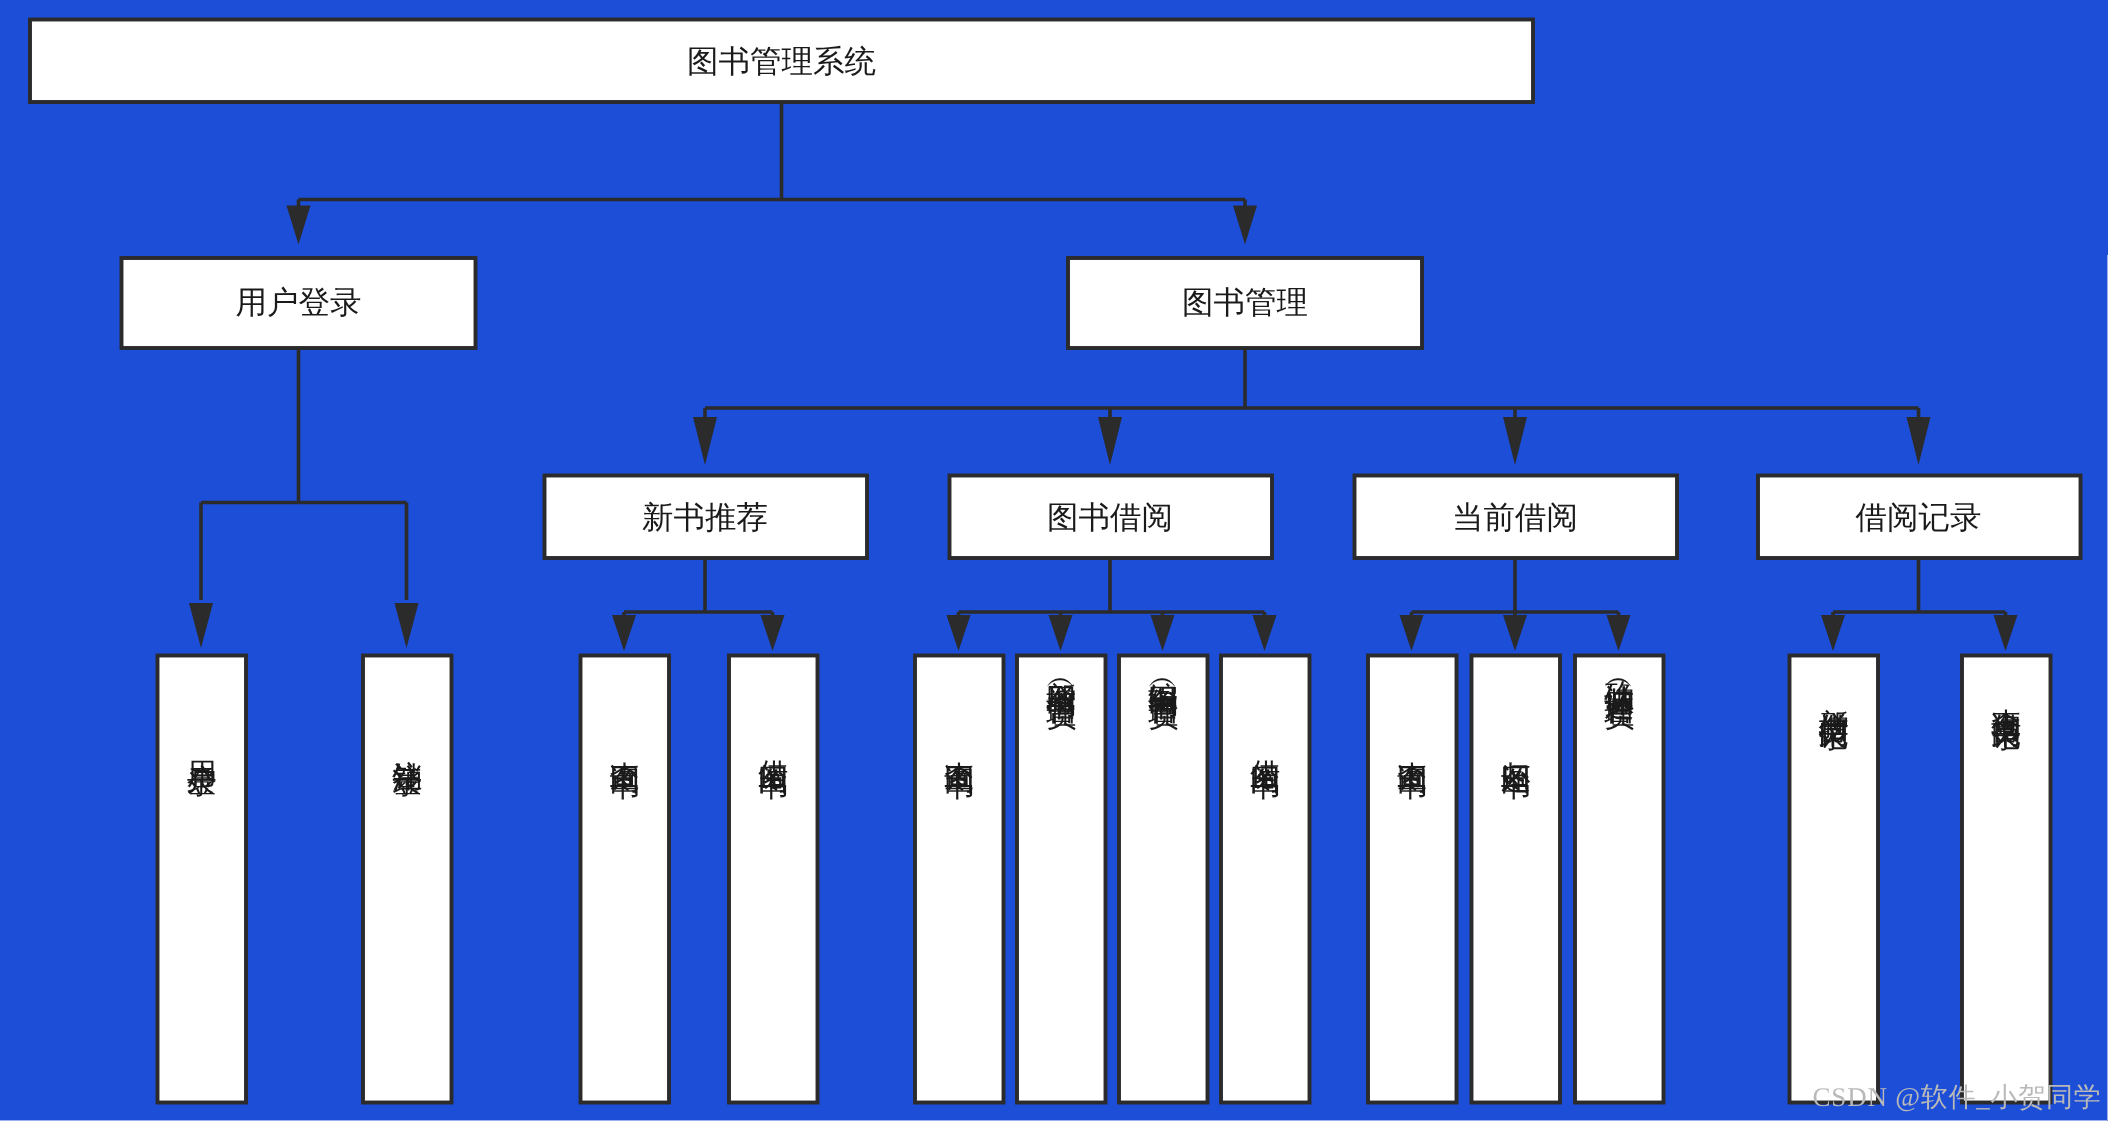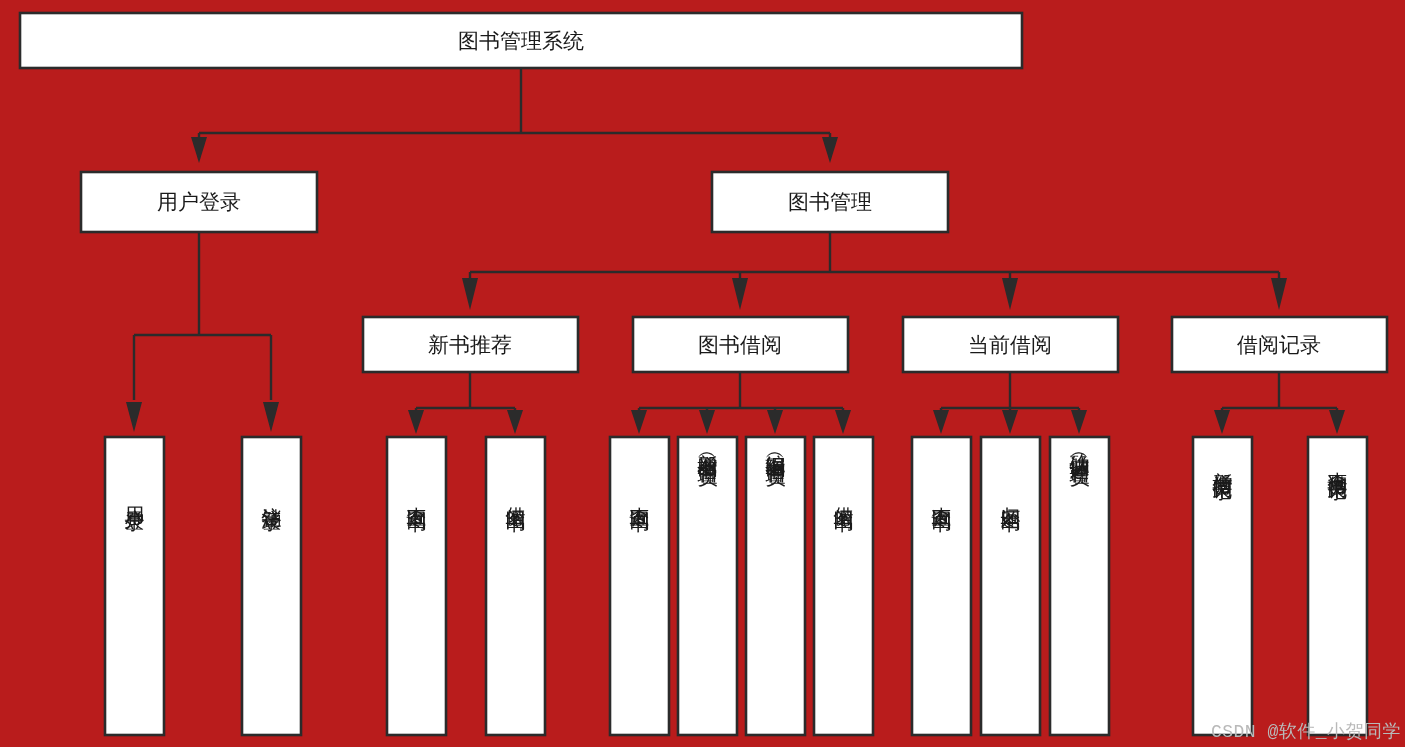--- a/index.html
+++ b/index.html
@@ -8,21 +8,21 @@
     padding: 0;
     background: #ffffff;
   }
   body {
     font-family: "DejaVu Sans", "Liberation Sans", sans-serif;
   }
   #diagram-root {
     position: relative;
     width: 1405px;
     height: 747px;
-    background: #b91c1c;
+    background: #1d4ed8;
     overflow: hidden;
   }
   svg#tree-svg {
     position: absolute;
     left: 0;
     top: 0;
     width: 1405px;
     height: 747px;
     display: block;
   }
@@ -54,21 +54,21 @@
     fill: #1a1a1a;
     writing-mode: vertical-rl;
     text-orientation: upright;
     text-anchor: middle;
     letter-spacing: 2px;
   }
   .watermark {
     position: absolute;
     right: 4px;
     bottom: 4px;
-    font-family: Liberation Mono, monospace;
+    font-family: Liberation Serif, serif;
     font-size: 18px;
     color: #b9b9b9;
     letter-spacing: 0.5px;
     white-space: nowrap;
     pointer-events: none;
     user-select: none;
   }
 </style>
 </head>
 <body>

